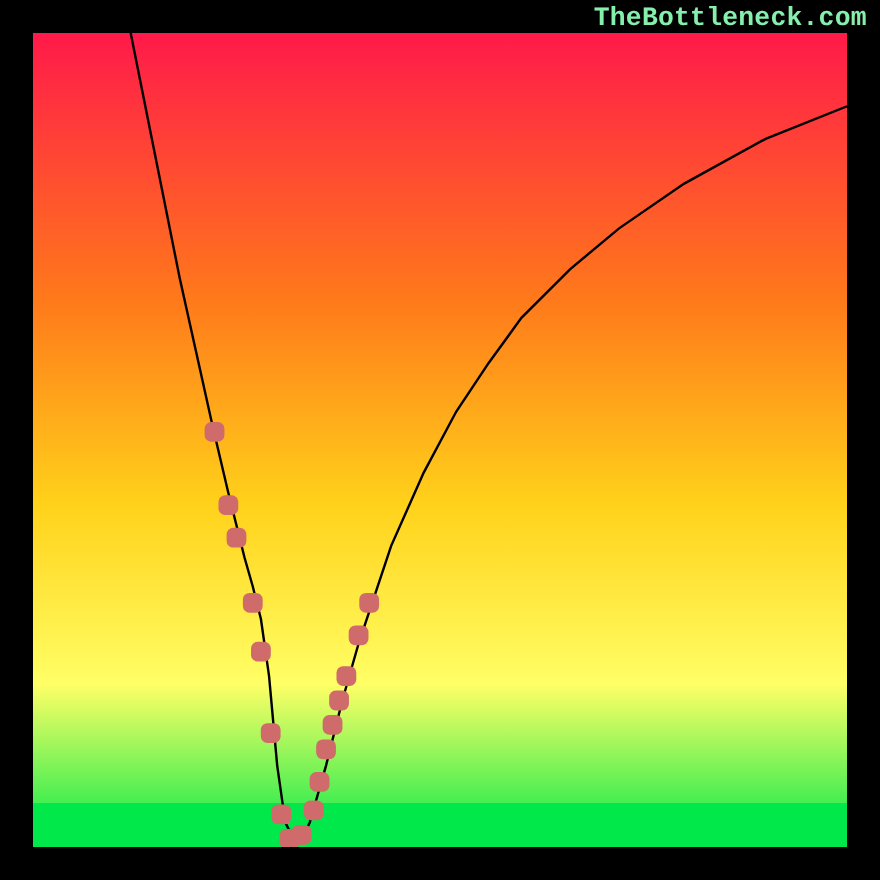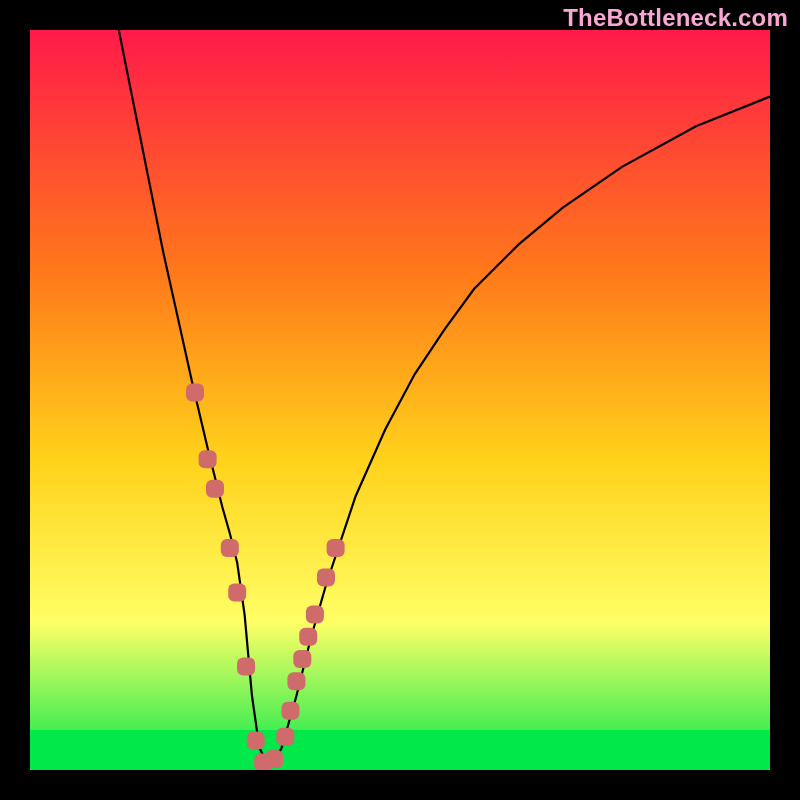--- a/index.html
+++ b/index.html
@@ -7,24 +7,24 @@
   .frame {
     position: absolute;
     left: 0; top: 0;
     width: 800px; height: 800px;
     background: #000;
   }
   .watermark {
     position: absolute;
     top: 4px;
     right: 12px;
-    font-family: Liberation Sans, sans-serif;
+    font-family: Liberation Mono, monospace;
     font-size: 24px;
     font-weight: 600;
-    color: #f9a8d4;
+    color: #86efac;
     letter-spacing: 0.2px;
   }
   .plot {
     position: absolute;
     left: 30px;
     top: 30px;
     width: 740px;
     height: 740px;
   }
   .plot svg { width: 740px; height: 740px; display: block; }

